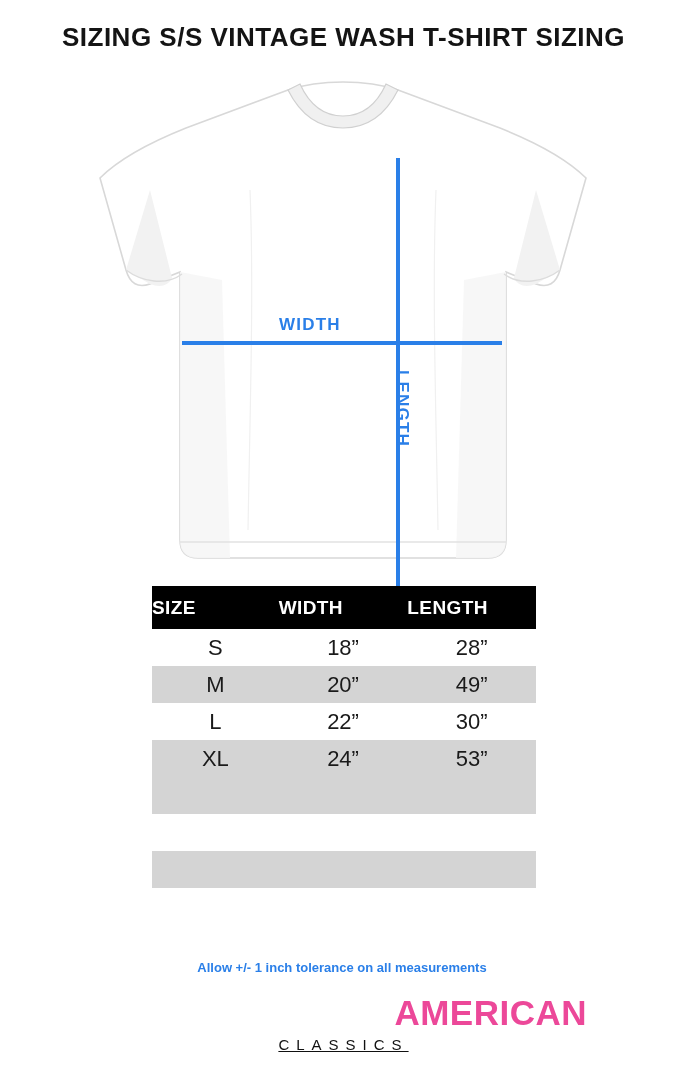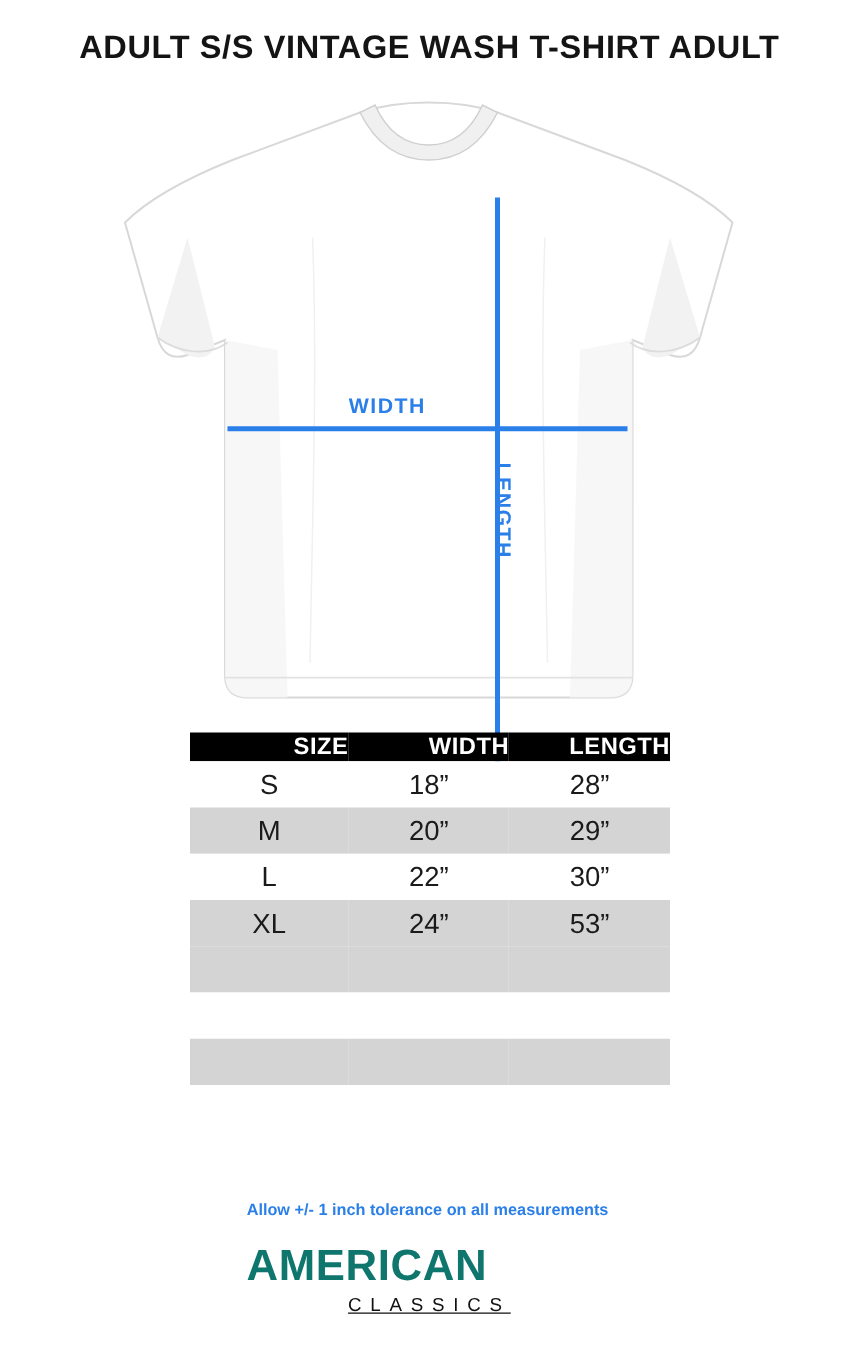--- a/index.html
+++ b/index.html
@@ -99,22 +99,22 @@
     border-collapse: collapse;
     width: 384px;
     table-layout: fixed;
   }
   table.size-table th {
     background: #000000;
     color: #ffffff;
     font-size: 19px;
     font-weight: bold;
     letter-spacing: 0.4px;
-    height: 23px;
-    text-align: right;
+    height: 43px;
+    text-align: left;
     padding: 0;
   }
   table.size-table td {
     height: 37px;
     text-align: center;
     font-size: 22px;
     font-weight: normal;
     color: #1a1a1a;
     padding: 0;
     background: #ffffff;
@@ -135,45 +135,45 @@
     text-align: center;
     font-size: 13px;
     font-weight: bold;
     color: #2a7fe8;
   }
   .brand {
     position: absolute;
     top: 993px;
     left: 0;
     width: 587px;
-    text-align: center;
+    text-align: right;
     font-size: 35px;
     font-weight: bold;
     letter-spacing: 0.5px;
-    color: #0f766e;
+    color: #ec4899;
   }
   .brand-sub {
     position: absolute;
     top: 1036px;
     left: 0;
     width: 687px;
     text-align: center;
     font-size: 15px;
     font-weight: normal;
     letter-spacing: 7px;
     color: #111111;
     text-decoration: underline;
   }
 </style>
 </head>
 <body>
 
 <div class="page">
 
-  <div class="title">ADULT S/S VINTAGE WASH T-SHIRT ADULT</div>
+  <div class="title">SIZING S/S VINTAGE WASH T-SHIRT SIZING</div>
 
   <div class="shirt-area">
     <svg class="shirt-svg" width="687" height="500" viewBox="0 0 687 500">
 
       <path d="M288 20
                C 300 16, 318 12, 343 12
                C 368 12, 386 16, 398 20
                L 500 58
                C 540 74, 570 92, 586 108
                L 560 200
@@ -229,21 +229,21 @@
       </thead>
       <tbody>
         <tr>
           <td>S</td>
           <td>18”</td>
           <td>28”</td>
         </tr>
         <tr class="alt">
           <td>M</td>
           <td>20”</td>
-          <td>29”</td>
+          <td>49”</td>
         </tr>
         <tr>
           <td>L</td>
           <td>22”</td>
           <td>30”</td>
         </tr>
         <tr class="alt">
           <td>XL</td>
           <td>24”</td>
           <td>53”</td>

